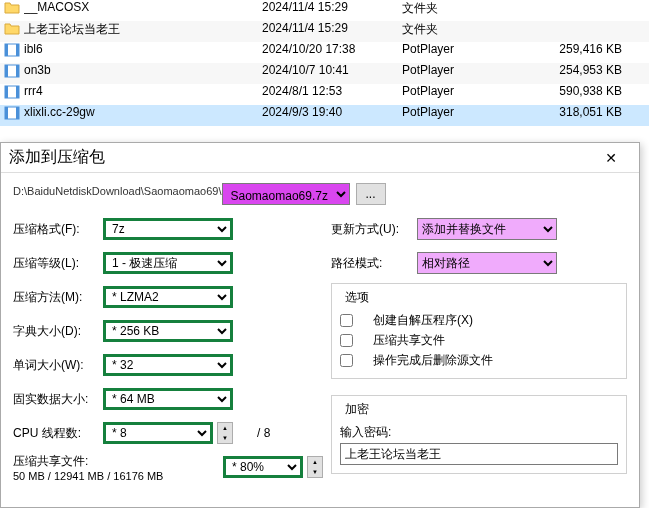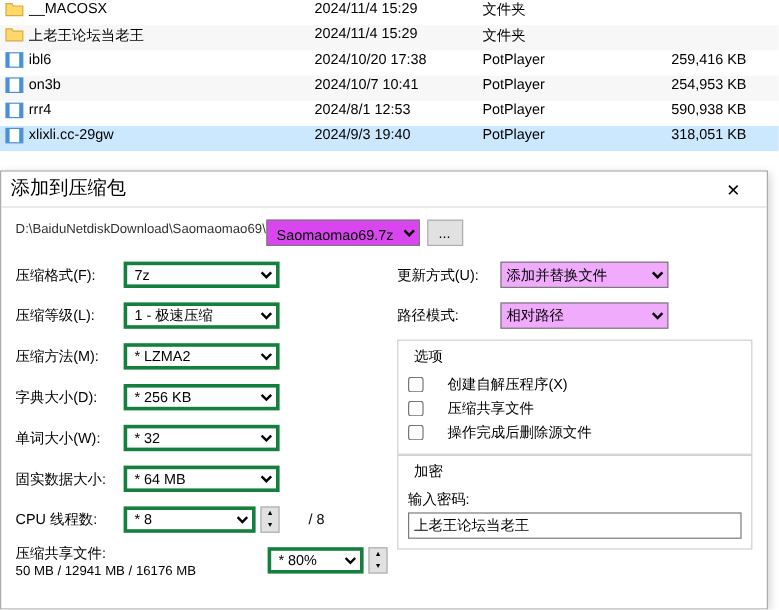--- a/index.html
+++ b/index.html
@@ -215,21 +215,21 @@
             </label>
           <label class="chk-row">
               <input type="checkbox" style="">
               <span>压缩共享文件</span>
             </label>
           <label class="chk-row">
               <input type="checkbox" style="">
               <span>操作完成后删除源文件</span>
             </label>
         </div>
-        <div class="fieldset" style="margin-top:0">
+        <div class="fieldset" style="margin-top:16px">
           <div class="fieldset-title">加密</div>
           <div class="pwd-label">输入密码:</div>
           <input class="pwd-input" value="上老王论坛当老王" style="">
         </div>
       </div>
     </div>
   </div>
 </div>
 
 </body></html>

